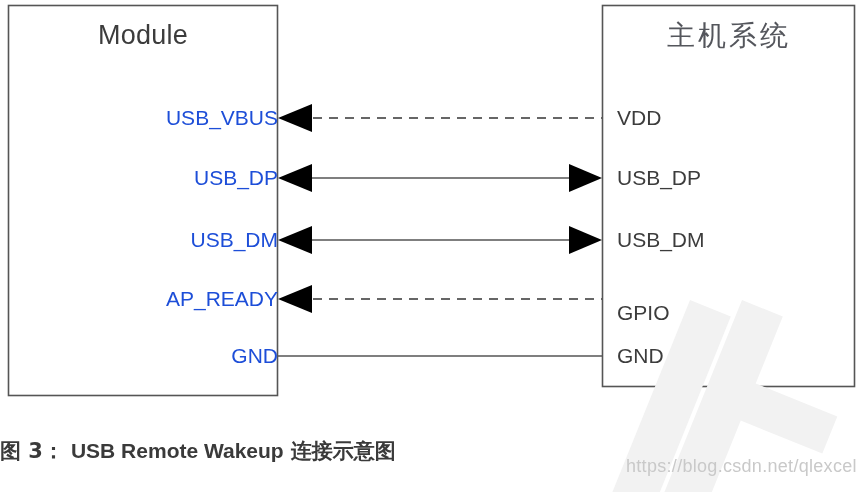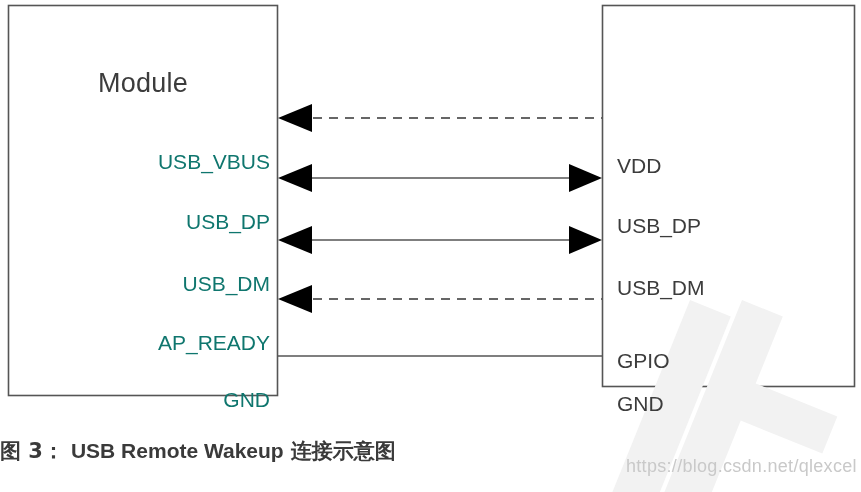--- a/index.html
+++ b/index.html
@@ -25,58 +25,55 @@
   .box-title-left {
     position: absolute;
     left: 8px;
     top: 20px;
     width: 270px;
     text-align: center;
     font-size: 27px;
     color: #3c3c3c;
     letter-spacing: 0.2px;
     white-space: nowrap;
-    margin-top: 48px;
   }
   .box-title-right {
     position: absolute;
     left: 603px;
     top: 17px;
     width: 252px;
     text-align: center;
     font-size: 28px;
     color: #54565c;
     font-family: "DejaVu Serif", "Liberation Serif", serif;
     letter-spacing: 3px;
     white-space: nowrap;
   }
   .pin-left {
     position: absolute;
-    right: 8px;
+    right: 0;
     width: 265px;
     text-align: right;
     font-size: 21px;
-    color: #0f766e;
+    color: #1d4ed8;
     white-space: nowrap;
     transform: translateY(-50%);
-    margin-top: 44px;
   }
   .pin-left-wrap {
     position: absolute;
     left: 8px;
     width: 270px;
   }
   .pin-right {
     position: absolute;
     left: 617px;
     font-size: 21px;
     color: #3c3c3c;
     white-space: nowrap;
     transform: translateY(-50%);
-    margin-top: 48px;
   }
   .caption {
     position: absolute;
     left: 0;
     top: 437px;
     width: 861px;
     font-size: 21px;
     font-weight: bold;
     color: #3a3a3a;
     white-space: nowrap;
@@ -171,20 +168,21 @@
       <line x1="278" y1="356" x2="602" y2="356" stroke="#555555" stroke-width="1.6"></line>
     </g>
   </svg>
 
   <div class="watermark-logo wm-1"></div>
   <div class="watermark-logo wm-2"></div>
   <div class="watermark-logo wm-3"></div>
 
   <div class="box-title-left">Module</div>
 
+  <div class="box-title-right">主机系统</div>
 
   <div class="pin-left-wrap" style="top:118px">
     <div class="pin-left">USB_VBUS</div>
   </div>
   <div class="pin-left-wrap" style="top:178px">
     <div class="pin-left">USB_DP</div>
   </div>
   <div class="pin-left-wrap" style="top:240px">
     <div class="pin-left">USB_DM</div>
   </div>

